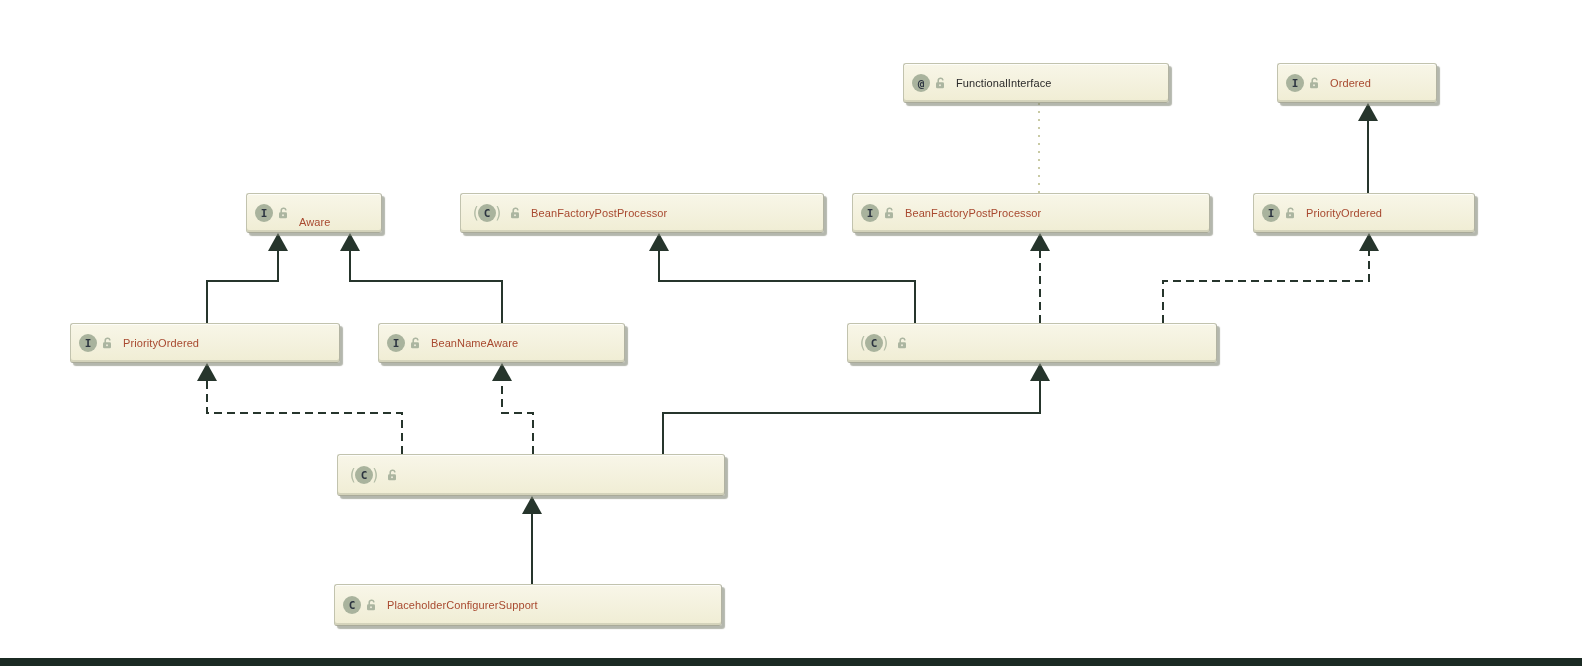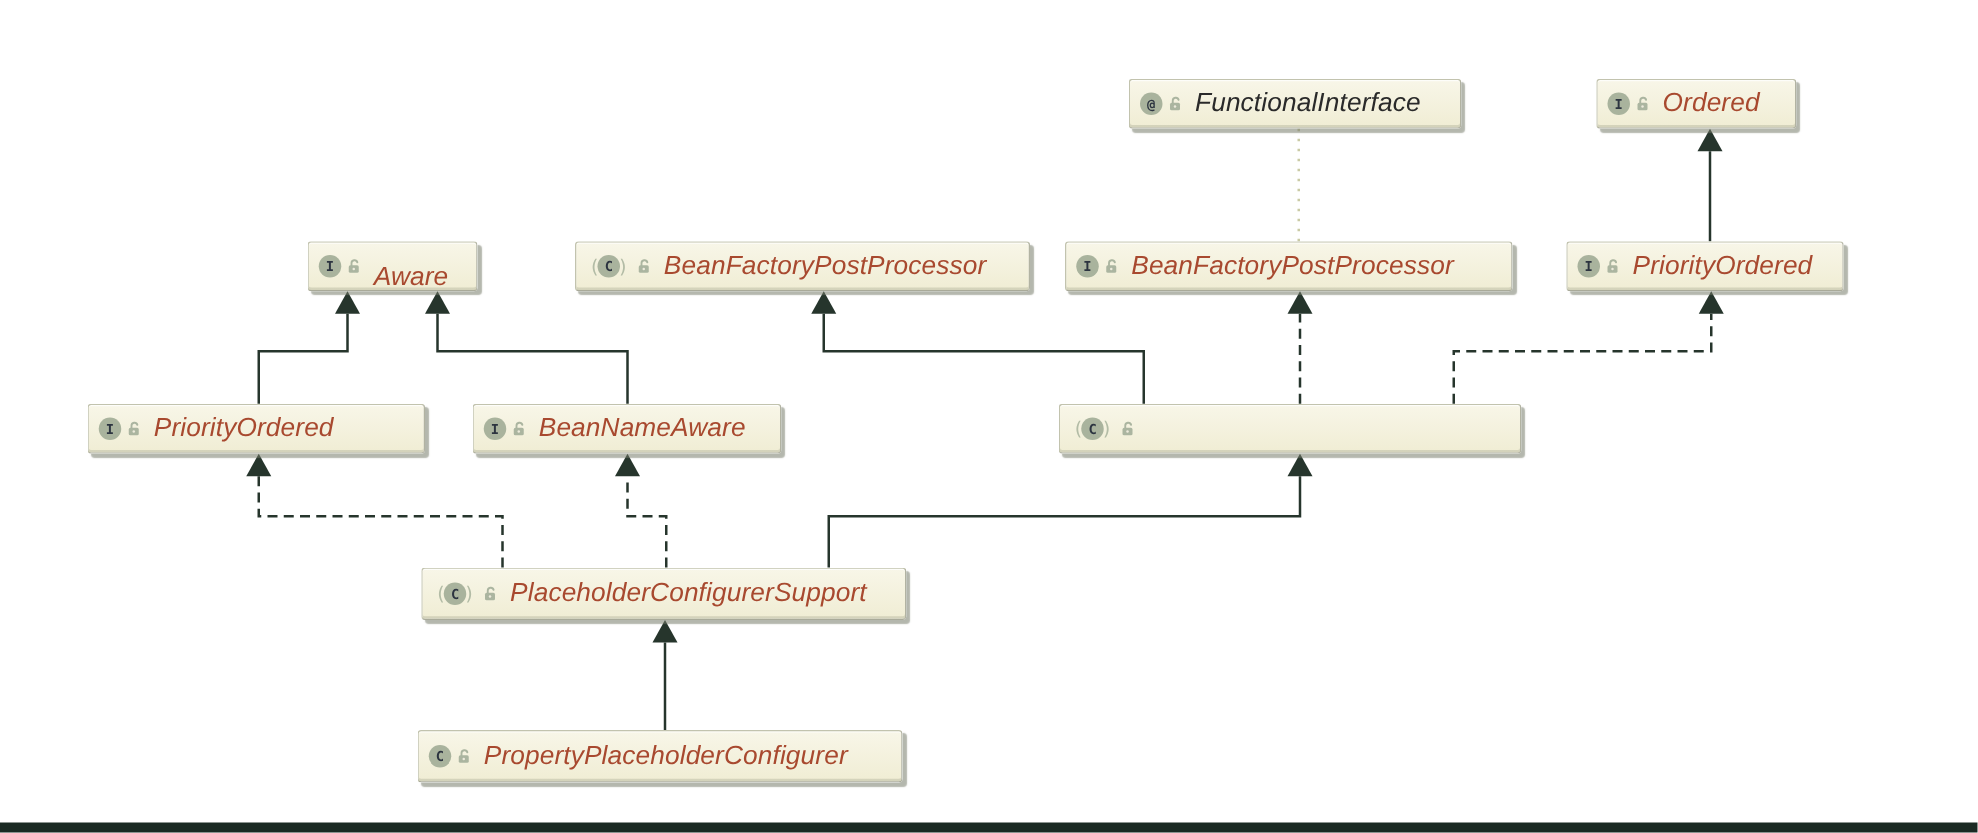--- a/index.html
+++ b/index.html
@@ -49,24 +49,23 @@
   .badge .paren{
     color:var(--paren);
     font-size:15px;line-height:18px;
     font-family:"DejaVu Sans Mono", monospace;
   }
   .badge .paren.l{margin-right:-2px;}
   .badge .paren.r{margin-left:-2px;}
   .lock{flex:0 0 auto;margin-left:5px;}
   .node-label{
     margin-left:9px;
-    font-size:21px;
+    font-size:11px;
     letter-spacing:.1px;
     color:#a8492f;
-    font-style:italic;
   }
   #bottom-bar{
     position:absolute;left:0;top:658px;width:1582px;height:8px;
     background:#1b2a23;
   }
 </style>
 </head>
 <body style="background: rgb(255, 255, 255);">
 
 <div id="diagram-canvas">
@@ -235,29 +234,28 @@
     <span class="badge">
       <span class="paren l">(</span>
       <span class="circle">C</span>
       <span class="paren r">)</span>
     </span>
     <svg class="lock" viewBox="0 0 14 14" width="14" height="14" aria-hidden="true">
       <path d="M5.2 6.4 V4.7 a2.4 2.4 0 0 1 4.7 -0.8" fill="none" stroke="var(--lock)" stroke-width="1.5" stroke-linecap="round"></path>
       <rect x="3" y="6.2" width="8" height="6" rx="1.3" fill="var(--lock)"></rect>
       <circle cx="7" cy="9.2" r="1" fill="#eceadb"></circle>
     </svg>
+  </div>
+    <div class="class-node" style="left: 334px; top: 584px; width: 388px; height: 42px;">
+    <span class="badge">
+      <span class="paren l"></span>
+      <span class="circle">C</span>
+      <span class="paren r"></span>
+    </span>
+    <svg class="lock" viewBox="0 0 14 14" width="14" height="14" aria-hidden="true">
+      <path d="M5.2 6.4 V4.7 a2.4 2.4 0 0 1 4.7 -0.8" fill="none" stroke="var(--lock)" stroke-width="1.5" stroke-linecap="round"></path>
+      <rect x="3" y="6.2" width="8" height="6" rx="1.3" fill="var(--lock)"></rect>
+      <circle cx="7" cy="9.2" r="1" fill="#eceadb"></circle>
+    </svg>
     <span class="node-label" style="color: rgb(168, 73, 47);">PlaceholderConfigurerSupport</span>
-  </div>
-    <div class="class-node" style="left: 334px; top: 584px; width: 388px; height: 42px;">
-    <span class="badge">
-      <span class="paren l"></span>
-      <span class="circle">C</span>
-      <span class="paren r"></span>
-    </span>
-    <svg class="lock" viewBox="0 0 14 14" width="14" height="14" aria-hidden="true">
-      <path d="M5.2 6.4 V4.7 a2.4 2.4 0 0 1 4.7 -0.8" fill="none" stroke="var(--lock)" stroke-width="1.5" stroke-linecap="round"></path>
-      <rect x="3" y="6.2" width="8" height="6" rx="1.3" fill="var(--lock)"></rect>
-      <circle cx="7" cy="9.2" r="1" fill="#eceadb"></circle>
-    </svg>
-    <span class="node-label" style="color: rgb(168, 73, 47);">PropertyPlaceholderConfigurer</span>
   </div>
   </div>
 <div id="bottom-bar" style="background: rgb(27, 42, 35);"></div>
 
 </body></html>

